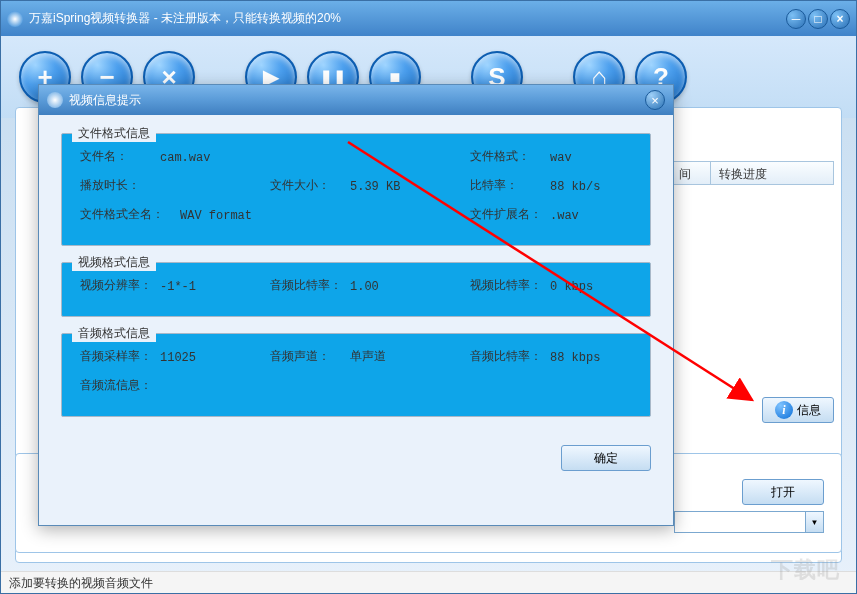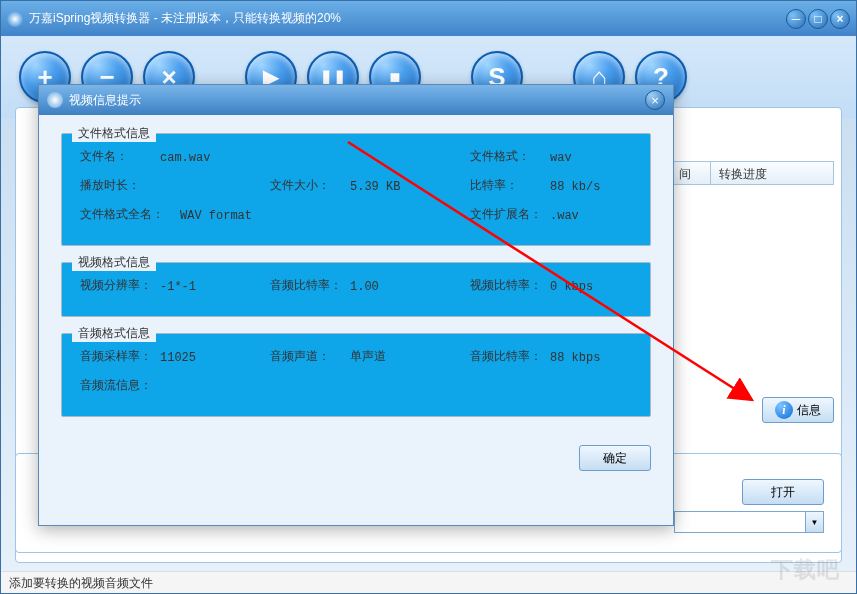--- a/index.html
+++ b/index.html
@@ -418,21 +418,21 @@
       </div>
       <div class="info-row">
         <div class="info-pair">
             <span class="info-label">音频流信息：</span>
           </div>
       </div>
     </div>
 
   </div>
   <div class="dialog-footer">
-    <button class="std-btn" style="width:72px">
+    <button class="std-btn" style="width:90px">
       <span>确定</span>
     </button>
   </div>
 </div>
 
 <svg class="arrow-overlay">
   <defs>
     <marker id="ah" markerWidth="12" markerHeight="12" refX="9" refY="5" orient="auto">
       <path d="M0,0 L10,5 L0,10 Z" fill="#ff0000"></path>
     </marker>

